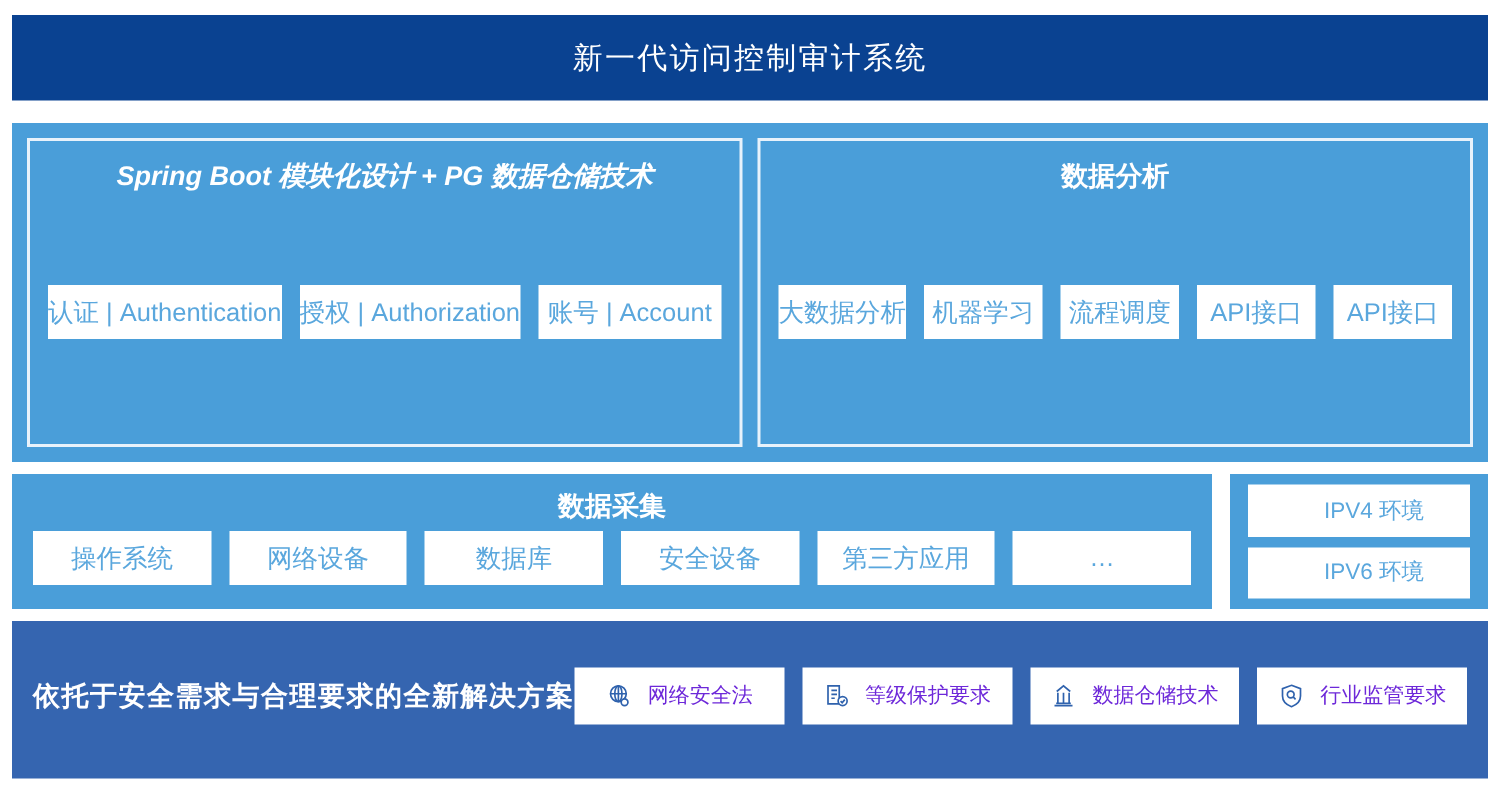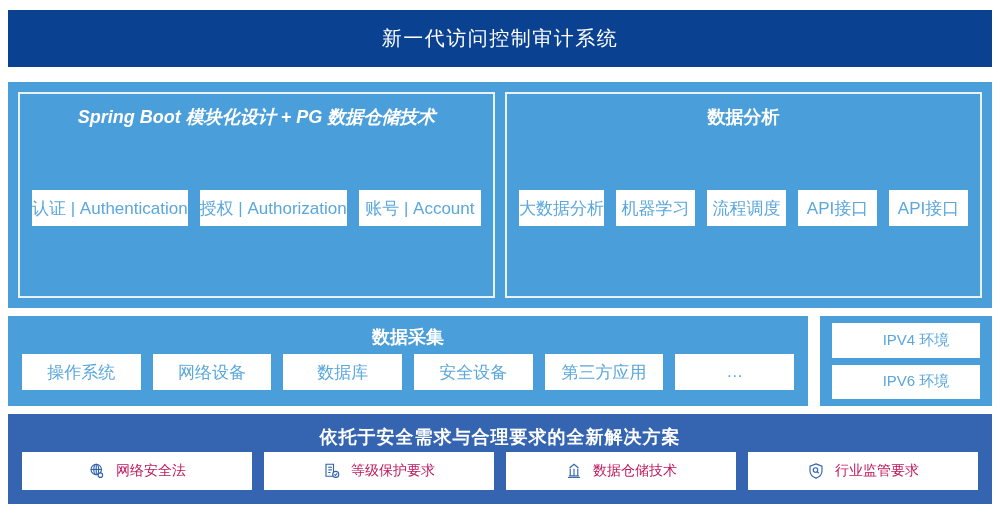--- a/index.html
+++ b/index.html
@@ -72,29 +72,29 @@
   .collect-side {
     flex: 1; height: 90px;
     padding: 7px 12px;
     display: flex; flex-direction: column; gap: 7px;
   }
   .collect-side .card { height: 29px; font-size: 15px; padding-left: 20px; }
 
   
   .solutions {
     position: absolute; left: 8px; top: 414px;
-    width: 984px; height: 90px;
+    width: 984px; height: 105px;
     padding: 8px 14px 14px 14px;
-    display: flex; flex-direction: column; align-items: center;
+    display: flex; flex-direction: row; align-items: center;
   }
   .solutions .section-title { color: #ffffff; letter-spacing: 1px; }
   .icon-card {
     flex: 1; background: #ffffff; height: 38px;
     display: flex; align-items: center; justify-content: center;
-    gap: 10px; color: #be185d; font-size: 14px; white-space: nowrap;
+    gap: 10px; color: #6d28d9; font-size: 14px; white-space: nowrap;
   }
   .icon-card svg { display: block; }
   .ico { width: 18px; height: 18px; flex: 0 0 18px; }
 </style>
 </head>
 <body>
 
 <div class="page">
 
   <div class="titlebar">

